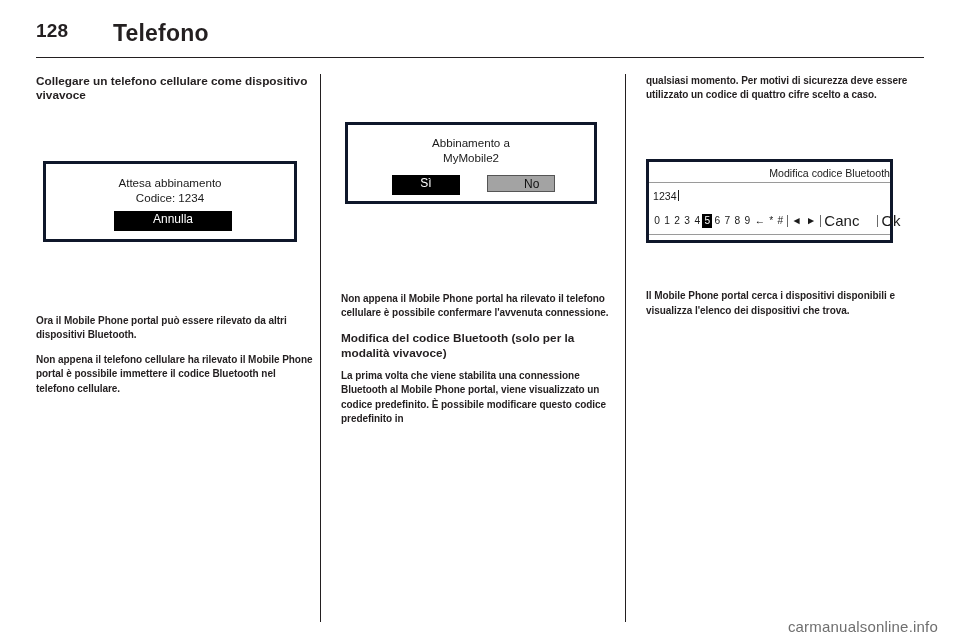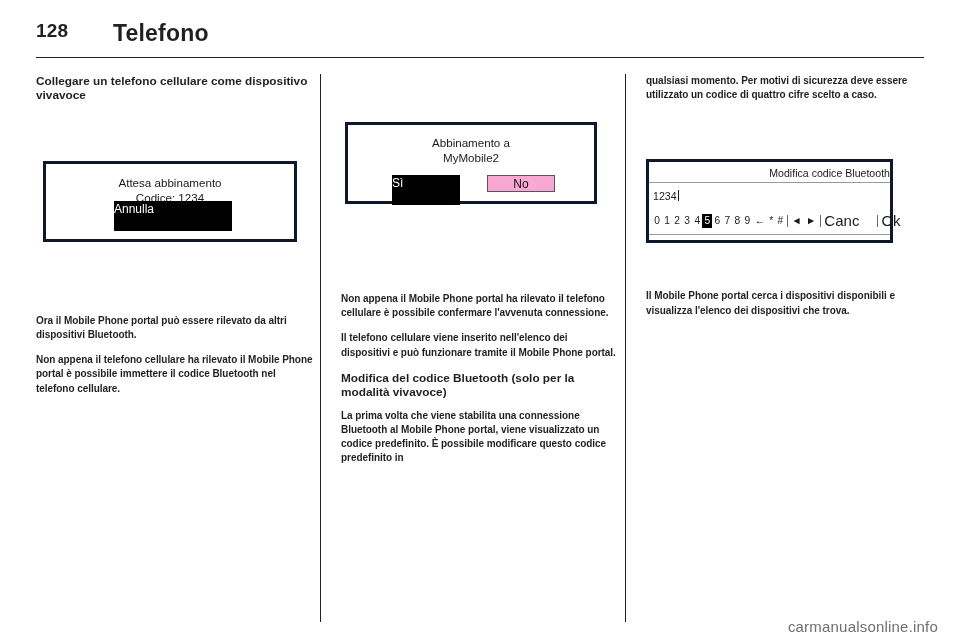--- a/index.html
+++ b/index.html
@@ -128,34 +128,34 @@
     line-height: 15px;
     color: #1a1a1a;
   }
   .dev-1 .dev-line:first-child { margin-top: 11px; }
   .dev-2 .dev-line:first-child { margin-top: 10px; }
 
   
   .btn-black {
     background: #000000;
     color: #ffffff;
-    text-align: left;
+    text-align: center;
     font-size: 12px;
     line-height: 17px;
-    height: 30px;
+    height: 20px;
   }
   .btn-white {
-    background: #f9a8d4;
+    background: #a3a3a3;
     color: #111111;
     border: 1px solid #555555;
     box-sizing: border-box;
-    text-align: center;
     font-size: 12px;
     line-height: 17px;
     height: 17px;
+    padding-left: 36px;
   }
 
   .dev1-annulla {
     position: absolute;
     left: 68px;
     bottom: 8px;
     width: 118px;
   }
 
   .dev2-buttons {
@@ -294,21 +294,20 @@
       <div class="dev-line">Abbinamento a</div>
       <div class="dev-line">MyMobile2</div>
       <div class="dev2-buttons">
         <div class="btn-black dev2-si">Sì</div>
         <div class="btn-white dev2-no">No</div>
       </div>
     </div>
   </div>
 
   <p class="body">Non appena il Mobile Phone portal ha rilevato il telefono cellulare è possibile confermare l'avvenuta connessione.</p>
-  <p class="body">Il telefono cellulare viene inserito nell'elenco dei dispositivi e può funzionare tramite il Mobile Phone portal.</p>
 
   <p class="heading">Modifica del codice Bluetooth (solo per la modalità vivavoce)</p>
   <p class="body">La prima volta che viene stabilita una connessione Bluetooth al Mobile Phone portal, viene visualizzato un codice predefinito. È possibile modificare questo codice predefinito in</p>
 </div>
 
 <div class="col col-3">
 
   <p class="body">qualsiasi momento. Per motivi di sicurezza deve essere utilizzato un codice di quattro cifre scelto a caso.</p>
 
   <div class="figure fig-3">

